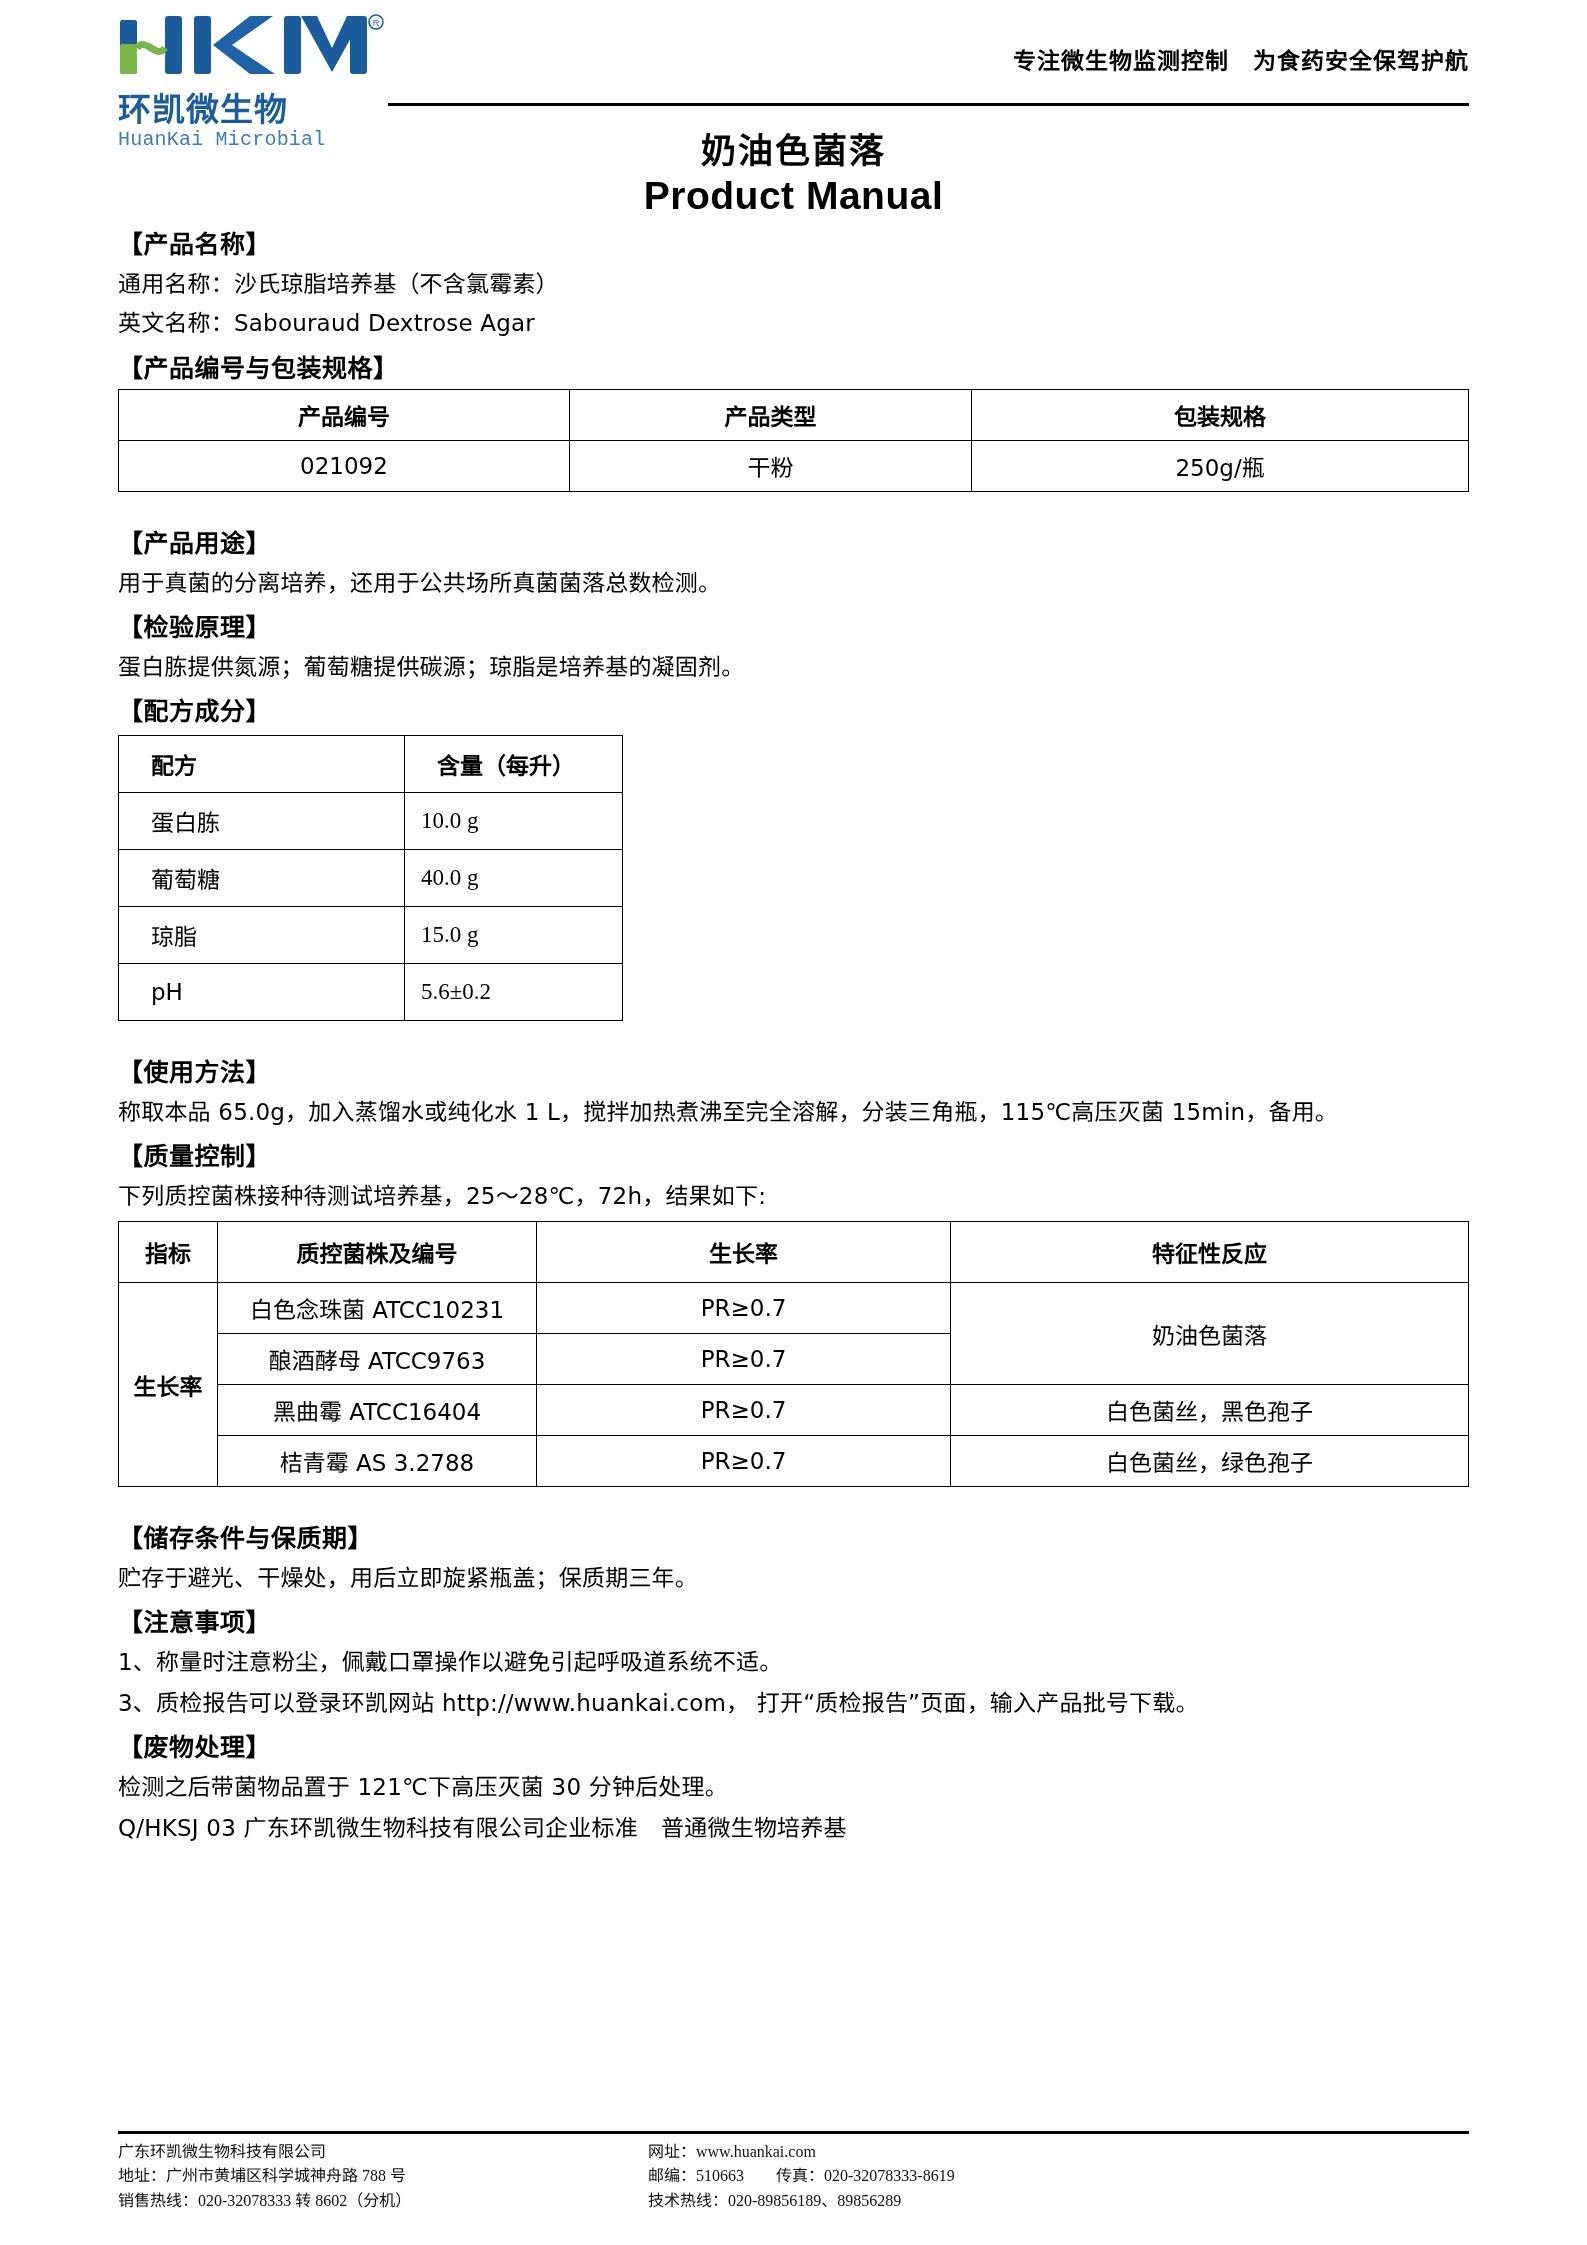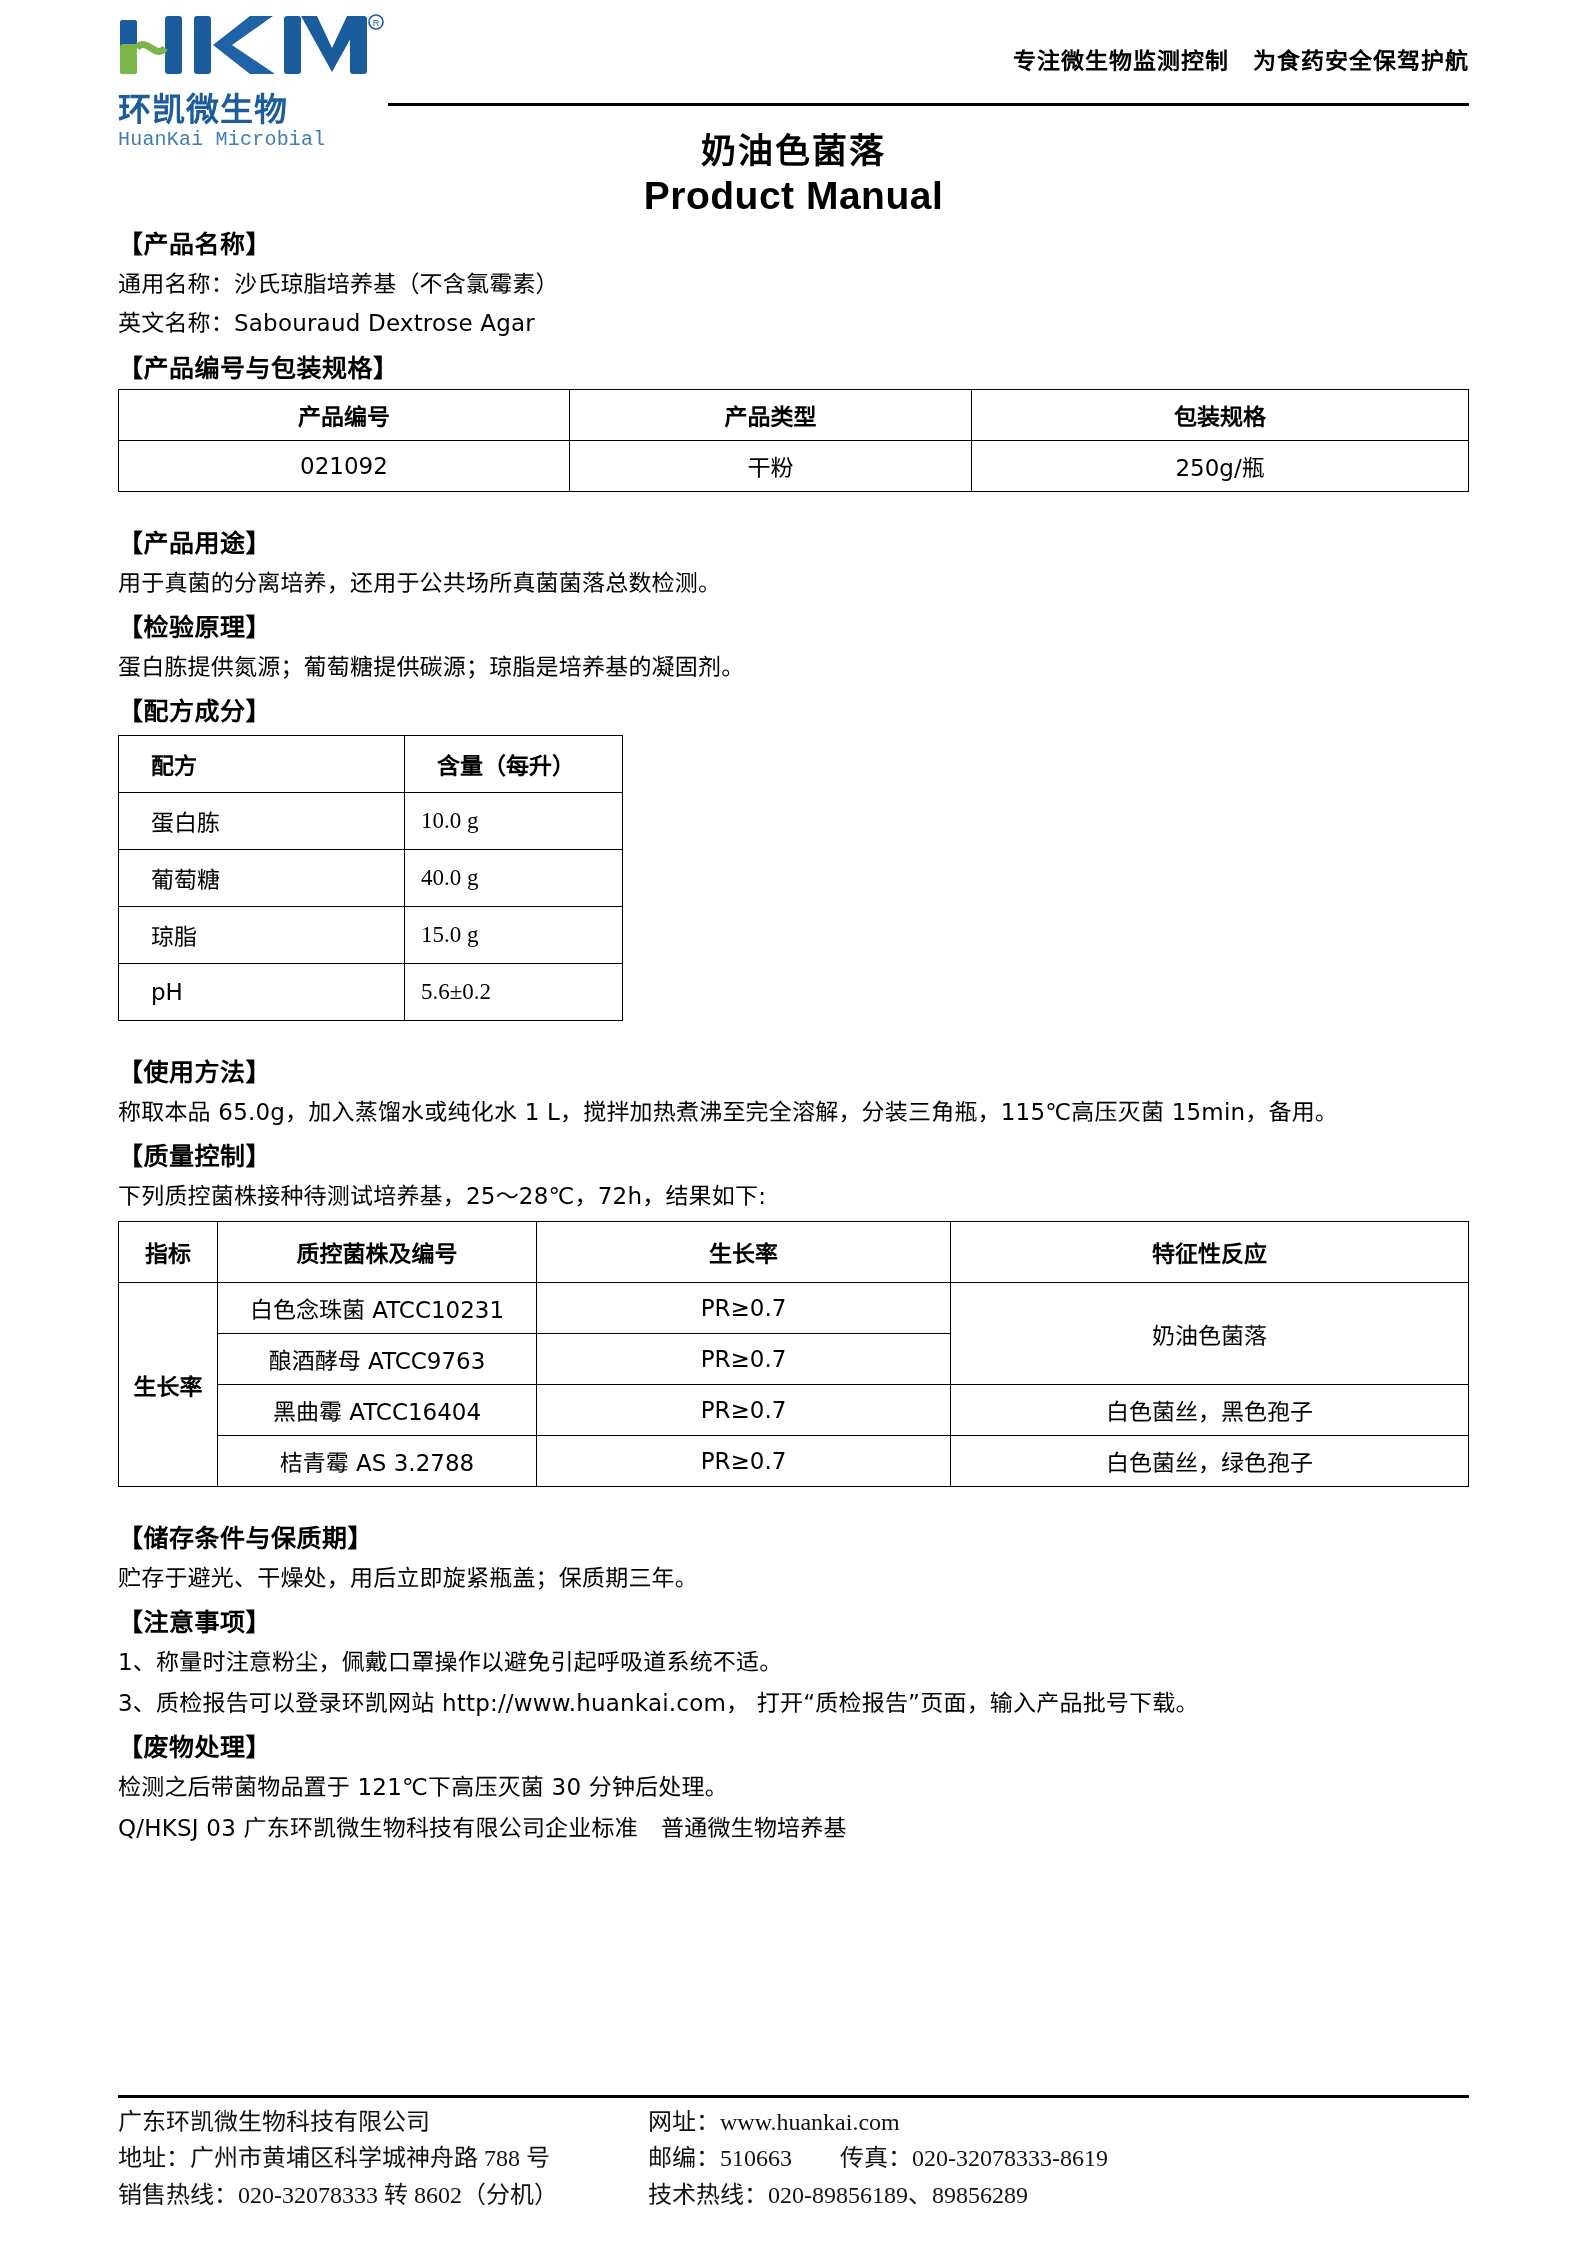--- a/index.html
+++ b/index.html
@@ -175,21 +175,21 @@
   .footer {
     position: absolute;
     left: 118px;
     right: 118px;
     bottom: 32px;
   }
   .footer-rule { border-top: 3px solid #000; margin-bottom: 6px; }
   .footer-grid {
     display: flex;
     font-family: "Liberation Serif", "DejaVu Serif", serif;
-    font-size: 24px;
+    font-size: 16px;
     line-height: 1.52;
     color: #111;
   }
   .footer-col-l { width: 530px; }
   .footer-col-r { flex: 1; }
   .footer-line { white-space: pre; }
 </style>
 </head>
 <body>
 

